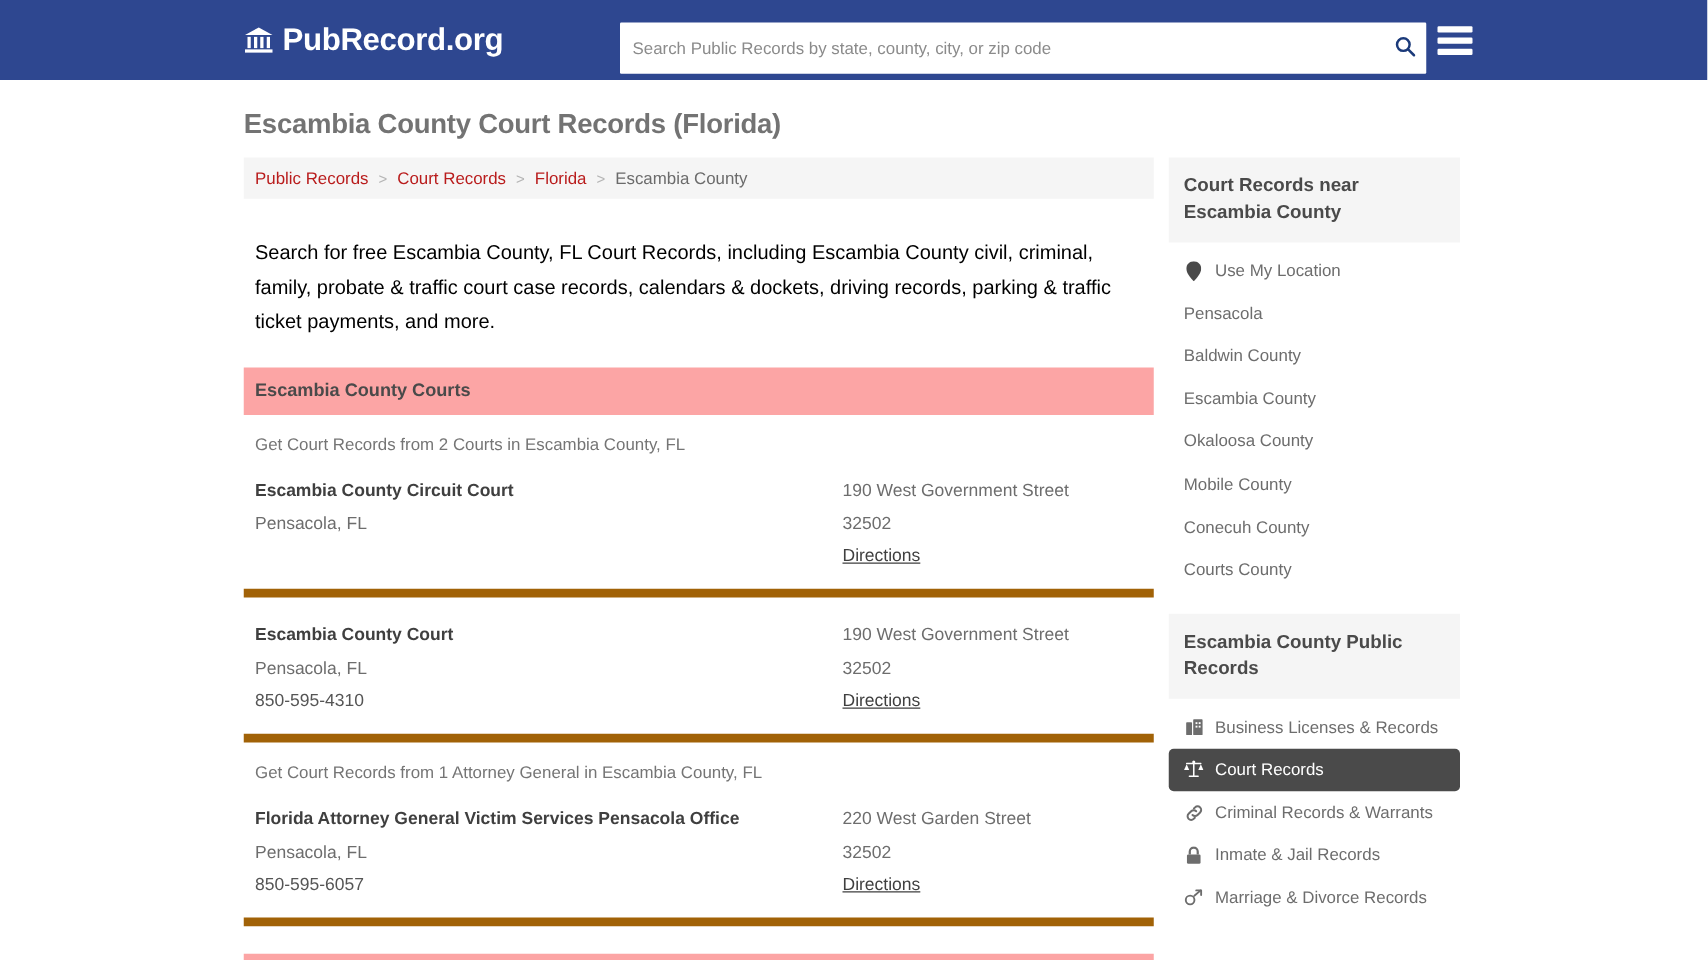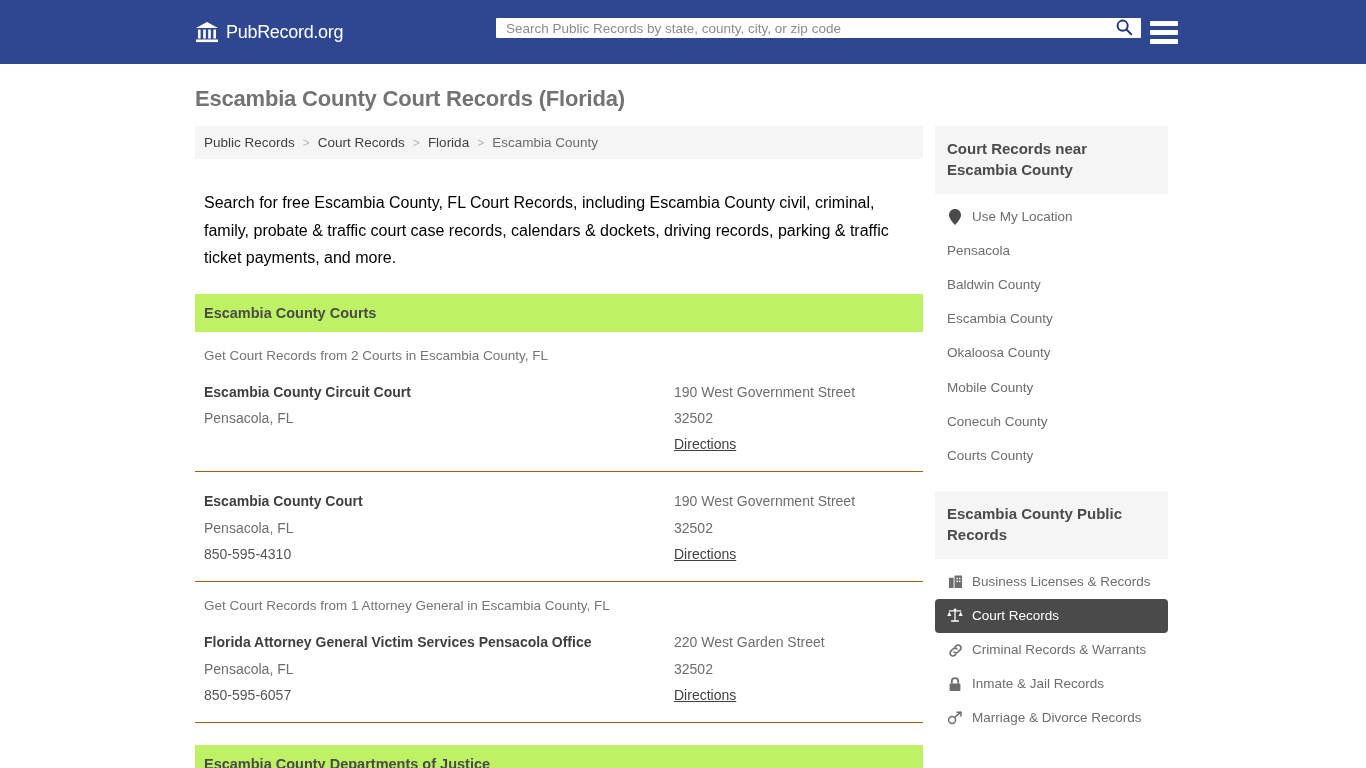--- a/index.html
+++ b/index.html
@@ -29,32 +29,32 @@
     text-decoration: none;
     cursor: pointer;
   }
   .brand-icon {
     width: 24px; height: 24px;
     display: block;
     flex: 0 0 auto;
   }
   .brand-text {
     color: #ffffff;
-    font-size: 18px;
-    font-weight: normal;
+    font-size: 25px;
+    font-weight: bold;
     letter-spacing: -0.3px;
     line-height: 1;
     white-space: nowrap;
   }
   .search-wrap {
     position: absolute;
     left: 496px;
     top: 18px;
     width: 645px;
-    height: 20px;
+    height: 41px;
     background: #ffffff;
     display: flex;
     align-items: center;
     border-radius: 1px;
   }
   .search-input {
     flex: 1 1 auto;
     border: none;
     outline: none;
     height: 26px;
@@ -120,58 +120,58 @@
     background: #f5f5f5;
     padding: 9px 10px 9px 9px;
     font-size: 13.5px;
     color: #666;
     display: flex;
     align-items: center;
     flex-wrap: wrap;
     gap: 0;
   }
   .breadcrumb a {
-    color: #404040;
+    color: #b91c1c;
     text-decoration: none;
     cursor: pointer;
   }
   .breadcrumb .sep {
     color: #b5b5b5;
     margin: 0 8px;
     font-size: 12px;
   }
   .breadcrumb .current { color: #6b6b6b; }
 
   .intro {
     font-size: 16px;
     line-height: 1.72;
     color: #000000;
     padding: 14px 10px 0 9px;
     max-width: 715px;
   }
 
   
   .section-head {
-    background: #bef264;
+    background: #fca5a5;
     padding: 11px 10px 11px 9px;
     margin-top: 22px;
     font-size: 14.5px;
     font-weight: bold;
     color: #4a4a4a;
   }
   .section-sub {
     font-size: 13.5px;
     color: #757575;
     padding: 16px 10px 0 9px;
   }
 
   .listing {
     display: flex;
     padding: 16px 10px 14px 9px;
-    border-bottom: 1px solid #a16207;
+    border-bottom: 7px solid #a16207;
   }
   .listing:last-child { border-bottom: 1px solid #ededed; }
   .listing-left { width: 470px; flex: 0 0 470px; }
   .listing-right { flex: 1 1 auto; }
   .listing-name {
     font-size: 14px;
     font-weight: bold;
     color: #3f3f3f;
     line-height: 1.88;
     text-decoration: none;

